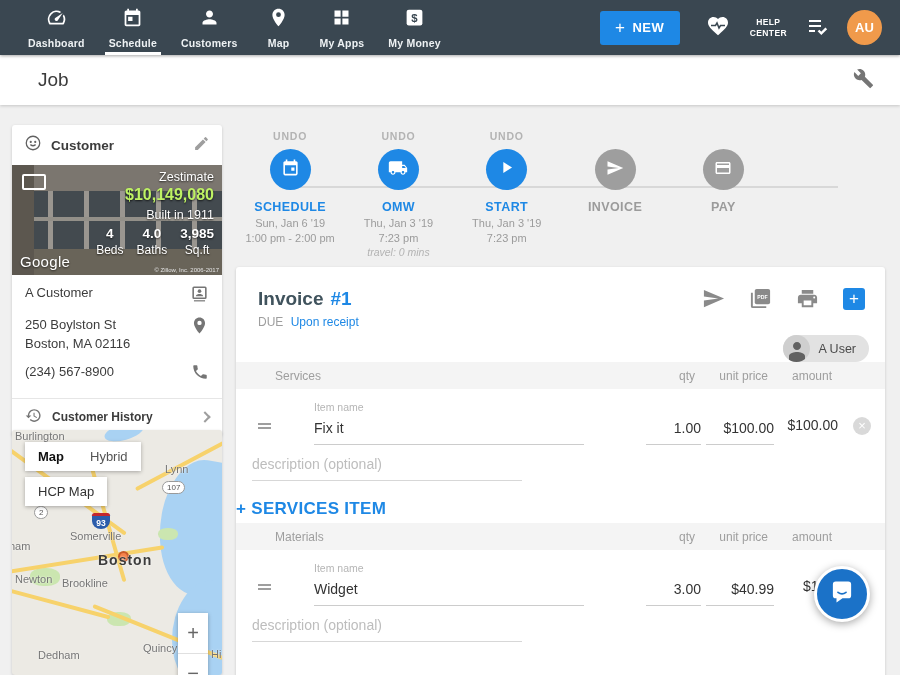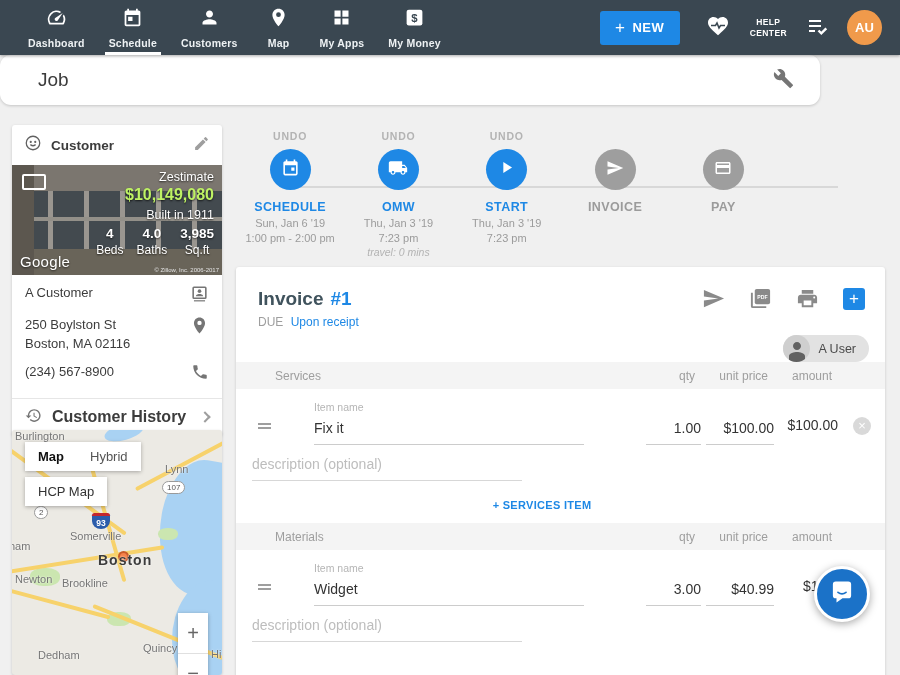--- a/index.html
+++ b/index.html
@@ -21,22 +21,22 @@
              letter-spacing:.5px; cursor:pointer; }
   .new-btn .plus { font-size:17px; font-weight:normal; margin-right:7px; }
   .heart-wrap { margin-left:26px; cursor:pointer; }
   .help-center { margin-left:20px; text-align:center; font-size:8.5px; font-weight:bold; color:#fff;
                  line-height:1.25; letter-spacing:.4px; cursor:pointer; }
   .checklist-wrap { margin-left:18px; cursor:pointer; }
   .avatar { margin-left:18px; width:35px; height:35px; border-radius:50%; background:#f09a4b; color:#fff;
             font-size:13px; font-weight:bold; display:flex; align-items:center; justify-content:center; cursor:pointer; }
 
   
-  .pagehdr { position:absolute; top:55px; left:0; width:820px; height:50px; background:#fff; z-index:20;
-             box-shadow:0 1px 3px rgba(0,0,0,.18); display:flex; align-items:center;border-radius:11px; }
+  .pagehdr { position:absolute; top:55px; left:0; width:900px; height:50px; background:#fff; z-index:20;
+             box-shadow:0 1px 3px rgba(0,0,0,.18); display:flex; align-items:center; }
   .page-title { margin-left:38px; font-size:19px; color:#3c3c3c; }
   .job-tools { margin-left:auto; margin-right:26px; cursor:pointer; }
 
   
   .card { background:#fff; border-radius:3px; box-shadow:0 1px 3px rgba(0,0,0,.18); }
   .customer-card { position:absolute; left:12px; top:125px; width:210px; z-index:5; }
   .cc-header { height:40px; display:flex; align-items:center; padding:0 12px; }
   .cc-title { font-size:13.5px; font-weight:bold; color:#3c3c3c; margin-left:9px; }
   .cc-edit { margin-left:auto; cursor:pointer; }
   .cc-photo { position:relative; height:110px; overflow:hidden; background:#6e6a63; }
@@ -55,21 +55,21 @@
   .z-stat { text-align:center; color:#fff; text-shadow:0 1px 2px rgba(0,0,0,.7); }
   .z-stat .v { font-size:13.5px; font-weight:bold; }
   .z-stat .l { font-size:12px; margin-top:2px; }
   .g-logo { position:absolute; left:8px; bottom:5px; color:#fff; font-size:15px; letter-spacing:.3px; text-shadow:0 1px 2px rgba(0,0,0,.6); }
   .z-attr { position:absolute; right:3px; bottom:2px; color:#e4e4e4; font-size:6px; }
   .cc-row { display:flex; align-items:flex-start; padding:9px 13px 0 13px; }
   .cc-row .txt { font-size:13px; color:#3c3c3c; line-height:1.45; }
   .cc-row .r-icon { margin-left:auto; }
   .cc-phone-row { padding-bottom:13px; }
   .cc-history { display:flex; align-items:center; border-top:1px solid #e6e6e6; height:38px; padding:0 13px; cursor:pointer; }
-  .cc-history .txt { font-size:16px; font-weight:bold; color:#3c3c3c; margin-left:10px; }
+  .cc-history .txt { font-size:12px; font-weight:bold; color:#3c3c3c; margin-left:10px; }
   .chev { margin-left:auto; width:8px; height:8px; border-top:2px solid #9e9e9e; border-right:2px solid #9e9e9e;
           transform:rotate(45deg); }
 
   
   .map-card { position:absolute; left:12px; top:430px; width:210px; height:245px; overflow:hidden;
               background:#eceae4; z-index:5; }
   .water { position:absolute; background:#a9d2f3; }
   .w1 { right:-18px; top:30px; width:80px; height:135px; border-radius:45% 20% 35% 55%; transform:rotate(10deg); }
   .w2 { right:-25px; top:150px; width:75px; height:110px; border-radius:55% 35% 25% 45%; }
   .w3 { left:92px; top:-6px; width:40px; height:16px; border-radius:50%; transform:rotate(-15deg); }
@@ -156,21 +156,21 @@
   .item-label { font-size:10.5px; color:#b5b5b5; }
   .field { font-size:14px; color:#333; padding:7px 0 8px; border-bottom:1px solid #ccc; cursor:text; }
   .row-spacer { flex:1; }
   .qty-field { width:55px; text-align:right; }
   .unit-field { width:68px; margin-left:5px; text-align:right; }
   .amt-cell { width:64px; text-align:right; font-size:14px; color:#333; margin-bottom:12px; }
   .close-x { width:18px; height:18px; border-radius:50%; background:#d9d9d9; color:#fff; font-size:13px;
              line-height:17px; text-align:center; margin:0 14px 10px 15px; cursor:pointer; }
   .desc-row { padding-left:16px; margin-top:4px; }
   .desc-field { width:270px; color:#bdbdbd; border-bottom:1px solid #d7d7d7; }
-  .add-link { text-align:center; padding-right:37px; margin-top:18px; margin-bottom:12px; font-size:11px;
+  .add-link { text-align:left; padding-right:37px; margin-top:18px; margin-bottom:4px; font-size:17px;
               font-weight:bold; color:#1e88e5; letter-spacing:.3px; cursor:pointer; }
 
   
   .chat-fab { position:absolute; left:814px; top:566px; width:56px; height:56px; border-radius:50%;
               background:#1b72c8; border:3px solid #fff; box-shadow:0 2px 8px rgba(0,0,0,.35);
               display:flex; align-items:center; justify-content:center; cursor:pointer; z-index:40; }
 </style>
 </head>
 <body>
 

